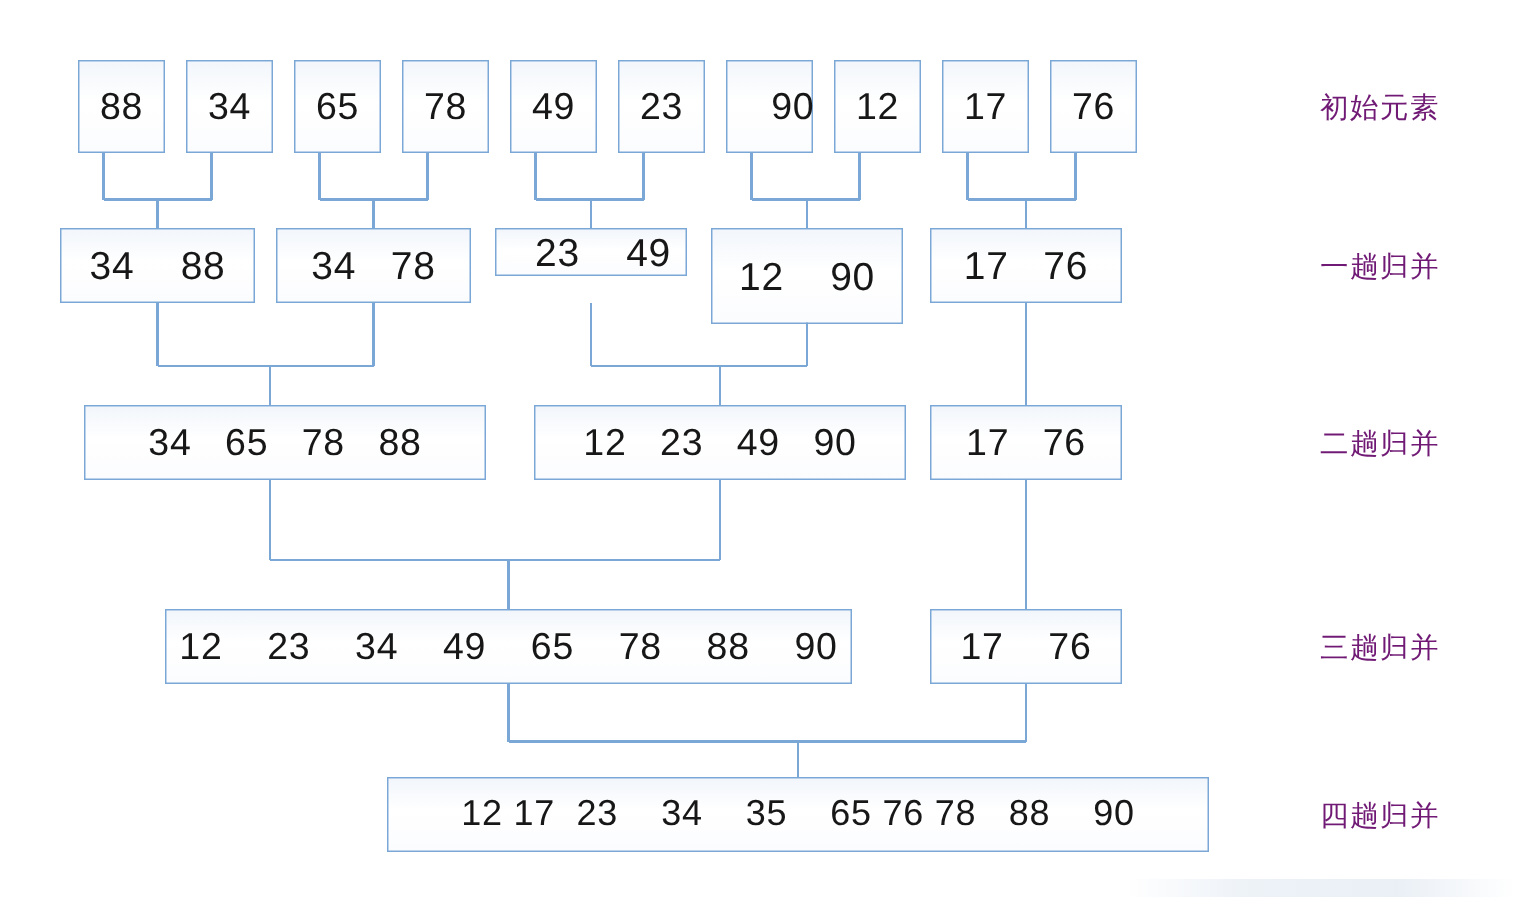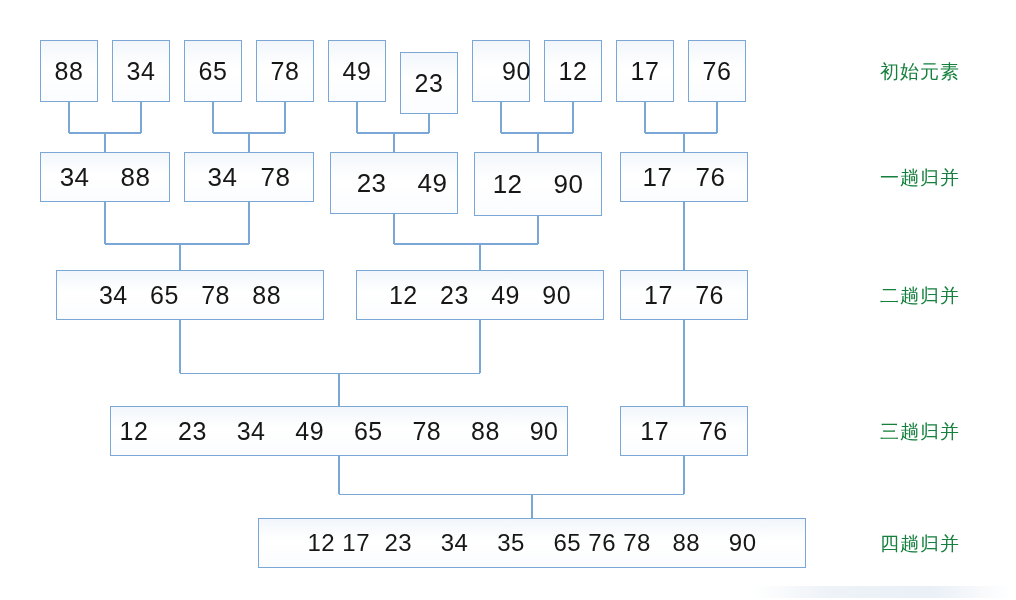--- a/index.html
+++ b/index.html
@@ -32,30 +32,30 @@
     display: flex;
     align-items: center;
     justify-content: center;
     color: #171717;
     font-size: 25px;
     font-family: "Liberation Sans", "DejaVu Sans", sans-serif;
     letter-spacing: 0.5px;
     white-space: pre;
   }
 
-  .box.level-0 { font-size: 25px; }
+  .box.level-0 { font-size: 25px; margin-left: 12px; }
   .box.level-1 { font-size: 26px; }
   .box.level-2 { font-size: 25px; }
   .box.level-3 { font-size: 25px; text-align: center; }
   .box.level-4 { font-size: 24px; }
 
   .row-label {
     position: absolute;
     font-size: 19px;
-    color: #15803d;
+    color: #701a75;
     font-family: "Liberation Sans", "DejaVu Sans", sans-serif;
     white-space: nowrap;
     letter-spacing: 1px;
   }
 
   #connectors {
     position: absolute;
     left: 0;
     top: 0;
     width: 1016px;
@@ -116,28 +116,28 @@
       <line x1="684" y1="456" x2="684" y2="494.44" stroke="#7ba7d7" stroke-width="1.6" shape-rendering="crispEdges"></line>
       <line x1="339" y1="494.44" x2="684" y2="494.44" stroke="#7ba7d7" stroke-width="1.6" shape-rendering="crispEdges"></line>
       <line x1="532" y1="494.44" x2="532" y2="518" stroke="#7ba7d7" stroke-width="1.6" shape-rendering="crispEdges"></line>
     </svg>
   <div id="boxes-layer">
       <div class="box level-0" style="left: 40px; top: 40px; width: 58px; height: 62px;">88</div>
       <div class="box level-0" style="left: 112px; top: 40px; width: 58px; height: 62px;">34</div>
       <div class="box level-0" style="left: 184px; top: 40px; width: 58px; height: 62px;">65</div>
       <div class="box level-0" style="left: 256px; top: 40px; width: 58px; height: 62px;">78</div>
       <div class="box level-0" style="left: 328px; top: 40px; width: 58px; height: 62px;">49</div>
-      <div class="box level-0" style="left: 400px; top: 52px; width: 58px; height: 62px;">23</div>
+      <div class="box level-0" style="left: 400px; top: 40px; width: 58px; height: 62px;">23</div>
       <div class="box level-0" style="left: 472px; top: 40px; width: 58px; height: 62px; padding-left: 31px;">90</div>
       <div class="box level-0" style="left: 544px; top: 40px; width: 58px; height: 62px;">12</div>
       <div class="box level-0" style="left: 616px; top: 40px; width: 58px; height: 62px;">17</div>
       <div class="box level-0" style="left: 688px; top: 40px; width: 58px; height: 62px;">76</div>
       <div class="box level-1" style="left: 40px; top: 152px; width: 130px; height: 50px;">34    88</div>
       <div class="box level-1" style="left: 184px; top: 152px; width: 130px; height: 50px;">34   78</div>
-      <div class="box level-1" style="left: 330px; top: 152px; width: 128px; height: 62px; padding-left: 16px;">23    49</div>
+      <div class="box level-1" style="left: 330px; top: 152px; width: 128px; height: 32px; padding-left: 16px;">23    49</div>
       <div class="box level-1" style="left: 474px; top: 152px; width: 128px; height: 64px;">12    90</div>
       <div class="box level-1" style="left: 620px; top: 152px; width: 128px; height: 50px;">17   76</div>
       <div class="box level-2" style="left: 56px; top: 270px; width: 268px; height: 50px;">34   65   78   88</div>
       <div class="box level-2" style="left: 356px; top: 270px; width: 248px; height: 50px;">12   23   49   90</div>
       <div class="box level-2" style="left: 620px; top: 270px; width: 128px; height: 50px;">17   76</div>
       <div class="box level-3" style="left: 110px; top: 406px; width: 458px; height: 50px;">12    23    34    49    65    78    88    90</div>
       <div class="box level-3" style="left: 620px; top: 406px; width: 128px; height: 50px;">17    76</div>
       <div class="box level-4" style="left: 258px; top: 518px; width: 548px; height: 50px;">12 17  23    34    35    65 76 78   88    90</div>
     </div>
   <div id="labels-layer">

